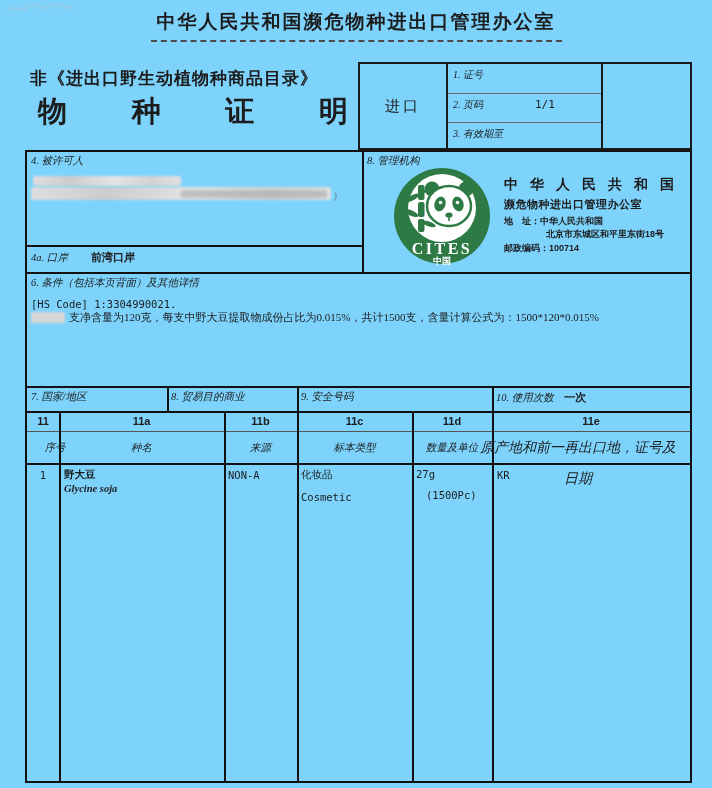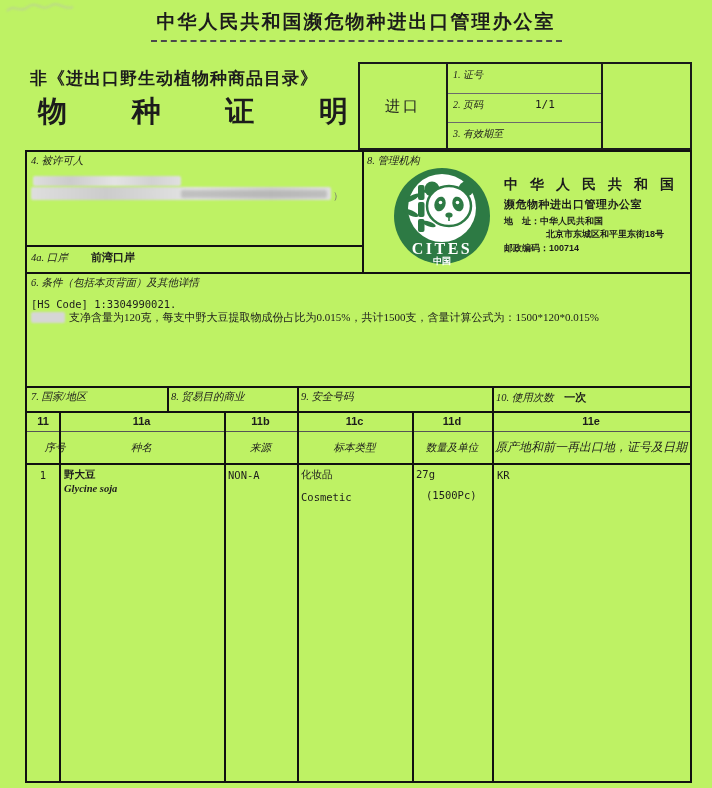--- a/index.html
+++ b/index.html
@@ -1,18 +1,18 @@
 <!DOCTYPE html>
 <html><head>
 <meta charset="utf-8">
 <style>
   * { margin:0; padding:0; box-sizing:border-box; }
   body { background:#fff; }
   .page {
-    position:relative; width:712px; height:788px; background:#bef264;
+    position:relative; width:712px; height:788px; background:#7dd3fc;
     font-family:"Liberation Serif","DejaVu Serif",serif; color:#1c1c1c;
     overflow:hidden;
   }
   .abs { position:absolute; }
   .kai { font-style:italic; }
   .mono { font-family:"DejaVu Sans Mono",monospace; }
   .sans { font-family:"Liberation Sans","DejaVu Sans",sans-serif; }
 
   
   .scribble { position:absolute; left:4px; top:1px; opacity:.45; filter:blur(1px); }
@@ -195,21 +195,21 @@
     <div class="code-cell" style="left:197px;width:73px;">11b</div>
     <div class="code-cell" style="left:270px;width:115px;">11c</div>
     <div class="code-cell" style="left:385px;width:80px;">11d</div>
     <div class="code-cell" style="left:465px;width:198px;">11e</div>
 
     <div class="hdr-cell kai" style="left:12px;width:32px;">序号</div>
     <div class="hdr-cell kai" style="left:32px;width:165px;">种名</div>
     <div class="hdr-cell kai" style="left:197px;width:73px;">来源</div>
     <div class="hdr-cell kai" style="left:385px;width:80px;">数量及单位</div>
     <div class="hdr-cell kai" style="left:270px;width:115px;">标本类型</div>
-    <div class="hdr-cell kai" style="left:465px;width:198px;font-size:12px;">原产地和前一再出口地，证号及日期</div>
+    <div class="hdr-cell kai" style="left:452px;width:198px;font-size:14px;">原产地和前一再出口地，证号及日期</div>
 
     <div class="abs item mono" style="left:0;top:317px;width:32px;text-align:center;">1</div>
     <div class="abs" style="left:37px;top:316px;">
       <div class="item" style="font-weight:600;">野大豆</div>
       <div class="latin">Glycine soja</div>
     </div>
     <div class="abs item mono" style="left:201px;top:317px;">NON-A</div>
     <div class="abs" style="left:274px;top:316px;">
       <div class="item">化妆品</div>
       <div class="item mono" style="margin-top:9px;">Cosmetic</div>

